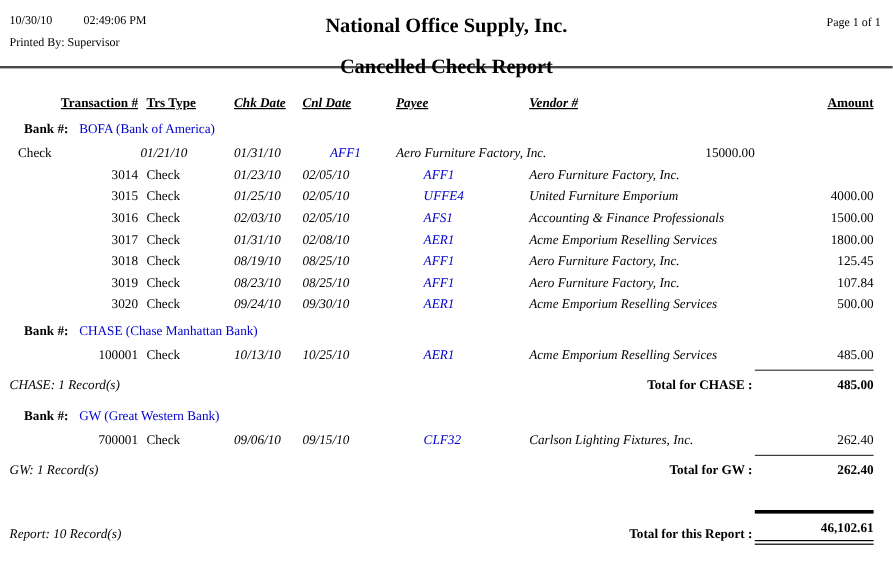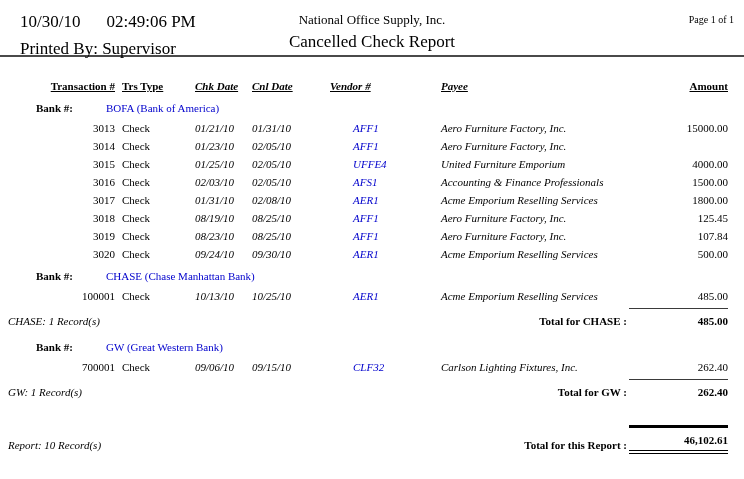--- a/index.html
+++ b/index.html
@@ -1,41 +1,41 @@
 <!DOCTYPE html>
 <html><head>
 <meta charset="utf-8">
 <style>
   * { margin:0; padding:0; box-sizing:border-box; }
   body { background:#fff; font-family:"Liberation Serif", serif; color:#000; }
   .page { position:relative; width:744px; height:479px; background:#ffffff; overflow:hidden; }
 
   
   .report-header { position:relative; height:57px; border-bottom:2px solid #4a4a4a; }
-  .hdr-left { position:absolute; left:20px; top:12px; font-size:17px; }
+  .hdr-left { position:absolute; left:8px; top:12px; font-size:10px; }
   .hdr-left .time { margin-left:26px; }
   .hdr-left .printed { margin-top:7px; }
   .hdr-center { position:absolute; left:0; right:0; top:12px; text-align:center; }
-  .company { font-weight:normal; font-size:13px; }
-  .rpt-title { font-weight:normal; font-size:17px; margin-top:4px; }
+  .company { font-weight:bold; font-size:17px; }
+  .rpt-title { font-weight:bold; font-size:17px; margin-top:14px; }
   .hdr-right { position:absolute; right:10px; top:14px; font-size:10px; }
 
   
   .row { display:grid; grid-template-columns:107px 78px 57px 78px 111px 190px 99px;
          padding-left:8px; font-size:11px; line-height:18px; }
   .c { white-space:nowrap; overflow:visible; }
   .c.txn   { text-align:right; }
   .c.type  { padding-left:7px; }
   .c.chk, .c.cnl, .c.vend, .c.payee { padding-left:2px;font-style:italic; }
   .c.amt   { text-align:right; }
   .head { margin-top:20px; }
   .head .c { font-weight:bold; text-decoration:underline; }
   .vend-link { color:#0000CC;margin-left:23px; }
 
-  .bank-row { display:flex; padding-left:36px; font-size:11px; line-height:18px; margin-top:4px; margin-bottom:2px;gap:24px; }
+  .bank-row { display:flex; padding-left:20px; font-size:11px; line-height:18px; margin-top:4px; margin-bottom:2px; }
   .bank-label { font-weight:bold; width:46px; }
   .bank-name { color:#0000CC;text-align:right; }
 
   
   .group-total, .report-total { display:grid; grid-template-columns:1fr max-content 99px;
          padding:0 16px 0 8px; font-size:11px; line-height:18px; align-items:end; }
   .group-total { margin-top:3px; margin-bottom:8px; }
   .records { font-style:italic; }
   .total-label { font-weight:bold; text-align:right; padding-right:2px; }
   .total-amount { font-weight:bold; text-align:right; border-top:1px solid #3a3a3a; padding-top:3px; }
@@ -57,32 +57,31 @@
       <div class="rpt-title">Cancelled Check Report</div>
     </div>
     <div class="hdr-right">Page 1 of 1</div>
   </div>
 
   <div class="row head">
     <span class="c txn">Transaction #</span>
     <span class="c type">Trs Type</span>
     <span class="c chk">Chk Date</span>
     <span class="c cnl">Cnl Date</span>
+    <span class="c payee">Payee</span>
     <span class="c vend">Vendor #</span>
-    <span class="c payee">Payee</span>
     <span class="c amt">Amount</span>
   </div>
 
   <div class="bank-row">
     <span class="bank-label">Bank #:</span>
     <span class="bank-name">BOFA (Bank of America)</span>
   </div>
 
   <div class="row">
-    <span class="c txn">3013</span>
     <span class="c type">Check</span>
     <span class="c chk">01/21/10</span>
     <span class="c cnl">01/31/10</span>
     <span class="c vend vend-link">AFF1</span>
     <span class="c payee">Aero Furniture Factory, Inc.</span>
     <span class="c amt">15000.00</span>
   </div>
   <div class="row">
     <span class="c txn">3014</span>
     <span class="c type">Check</span>

